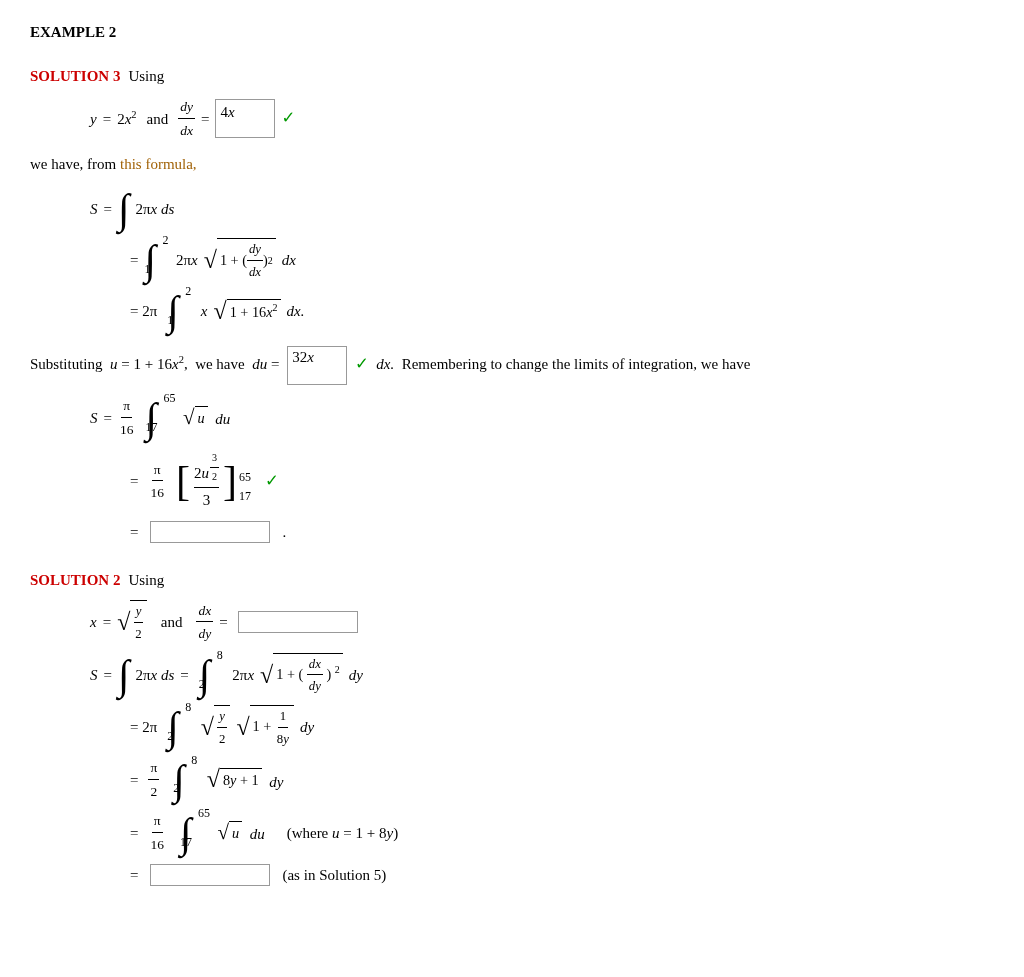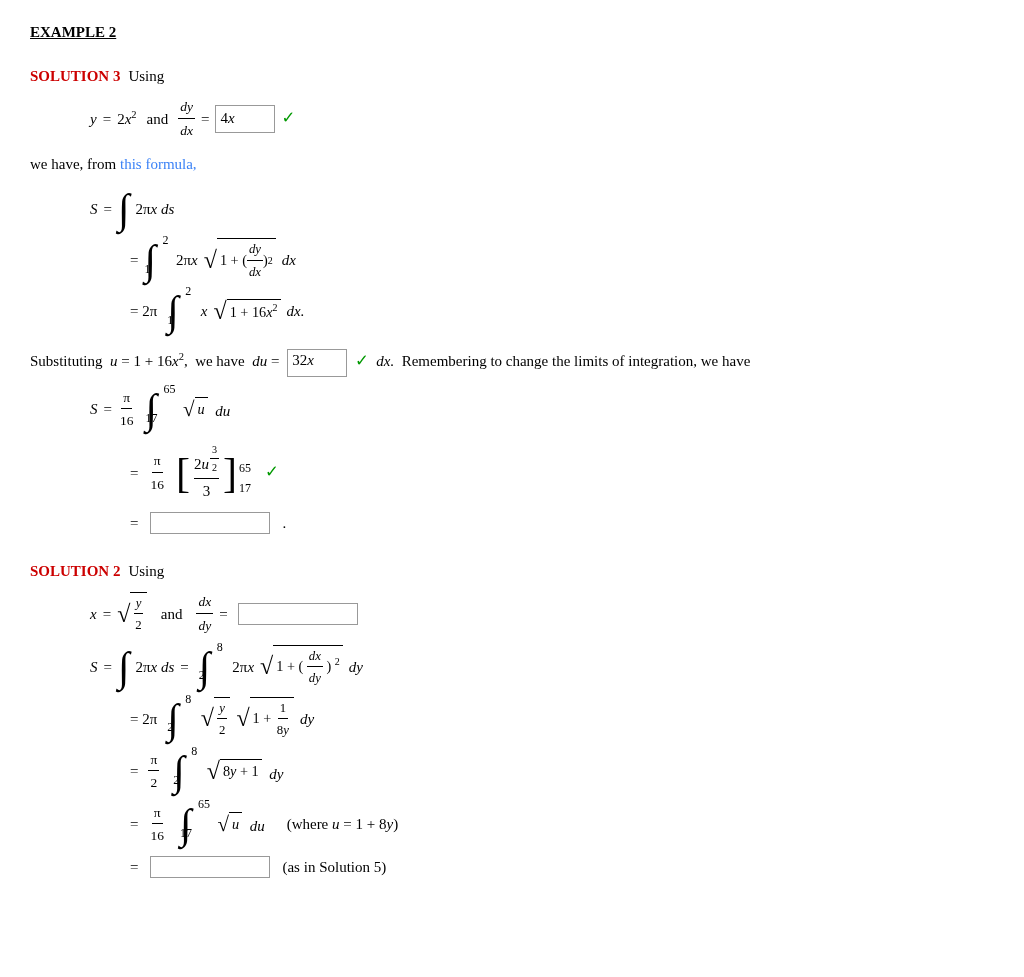--- a/index.html
+++ b/index.html
@@ -4,22 +4,22 @@
   <style>
     * { box-sizing: border-box; margin: 0; padding: 0; }
     body {
       background: #fff;
       font-family: Georgia, 'Times New Roman', serif;
       font-size: 15px;
       color: #000;
       padding: 20px 30px;
       line-height: 1.6;
     }
-    .bold { font-weight: bold; text-decoration: underline; }
-    .blue { color: #3b82f6; }
+    .bold { font-weight: bold; }
+    .blue { color: #a16207; }
     sup { font-size: 0.7em; vertical-align: super; }
     .example-header {
       display: flex;
       align-items: baseline;
       gap: 8px;
       margin-bottom: 12px;
     }
     .solution-label {
       color: #cc0000;
       font-weight: bold;
@@ -65,21 +65,21 @@
     }
     .sqrt-content {
       border-top: 1.5px solid #000;
       padding: 0 3px;
       font-size: 0.95em;
     }
     .input-box {
       display: inline-block;
       border: 1px solid #999;
       min-width: 60px;
-      height: 28px;
+      height: 39px;
       vertical-align: middle;
       background: #fff;
     }
     .input-box-wide {
       display: inline-block;
       border: 1px solid #999;
       min-width: 120px;
       height: 22px;
       vertical-align: middle;
       background: #fff;

